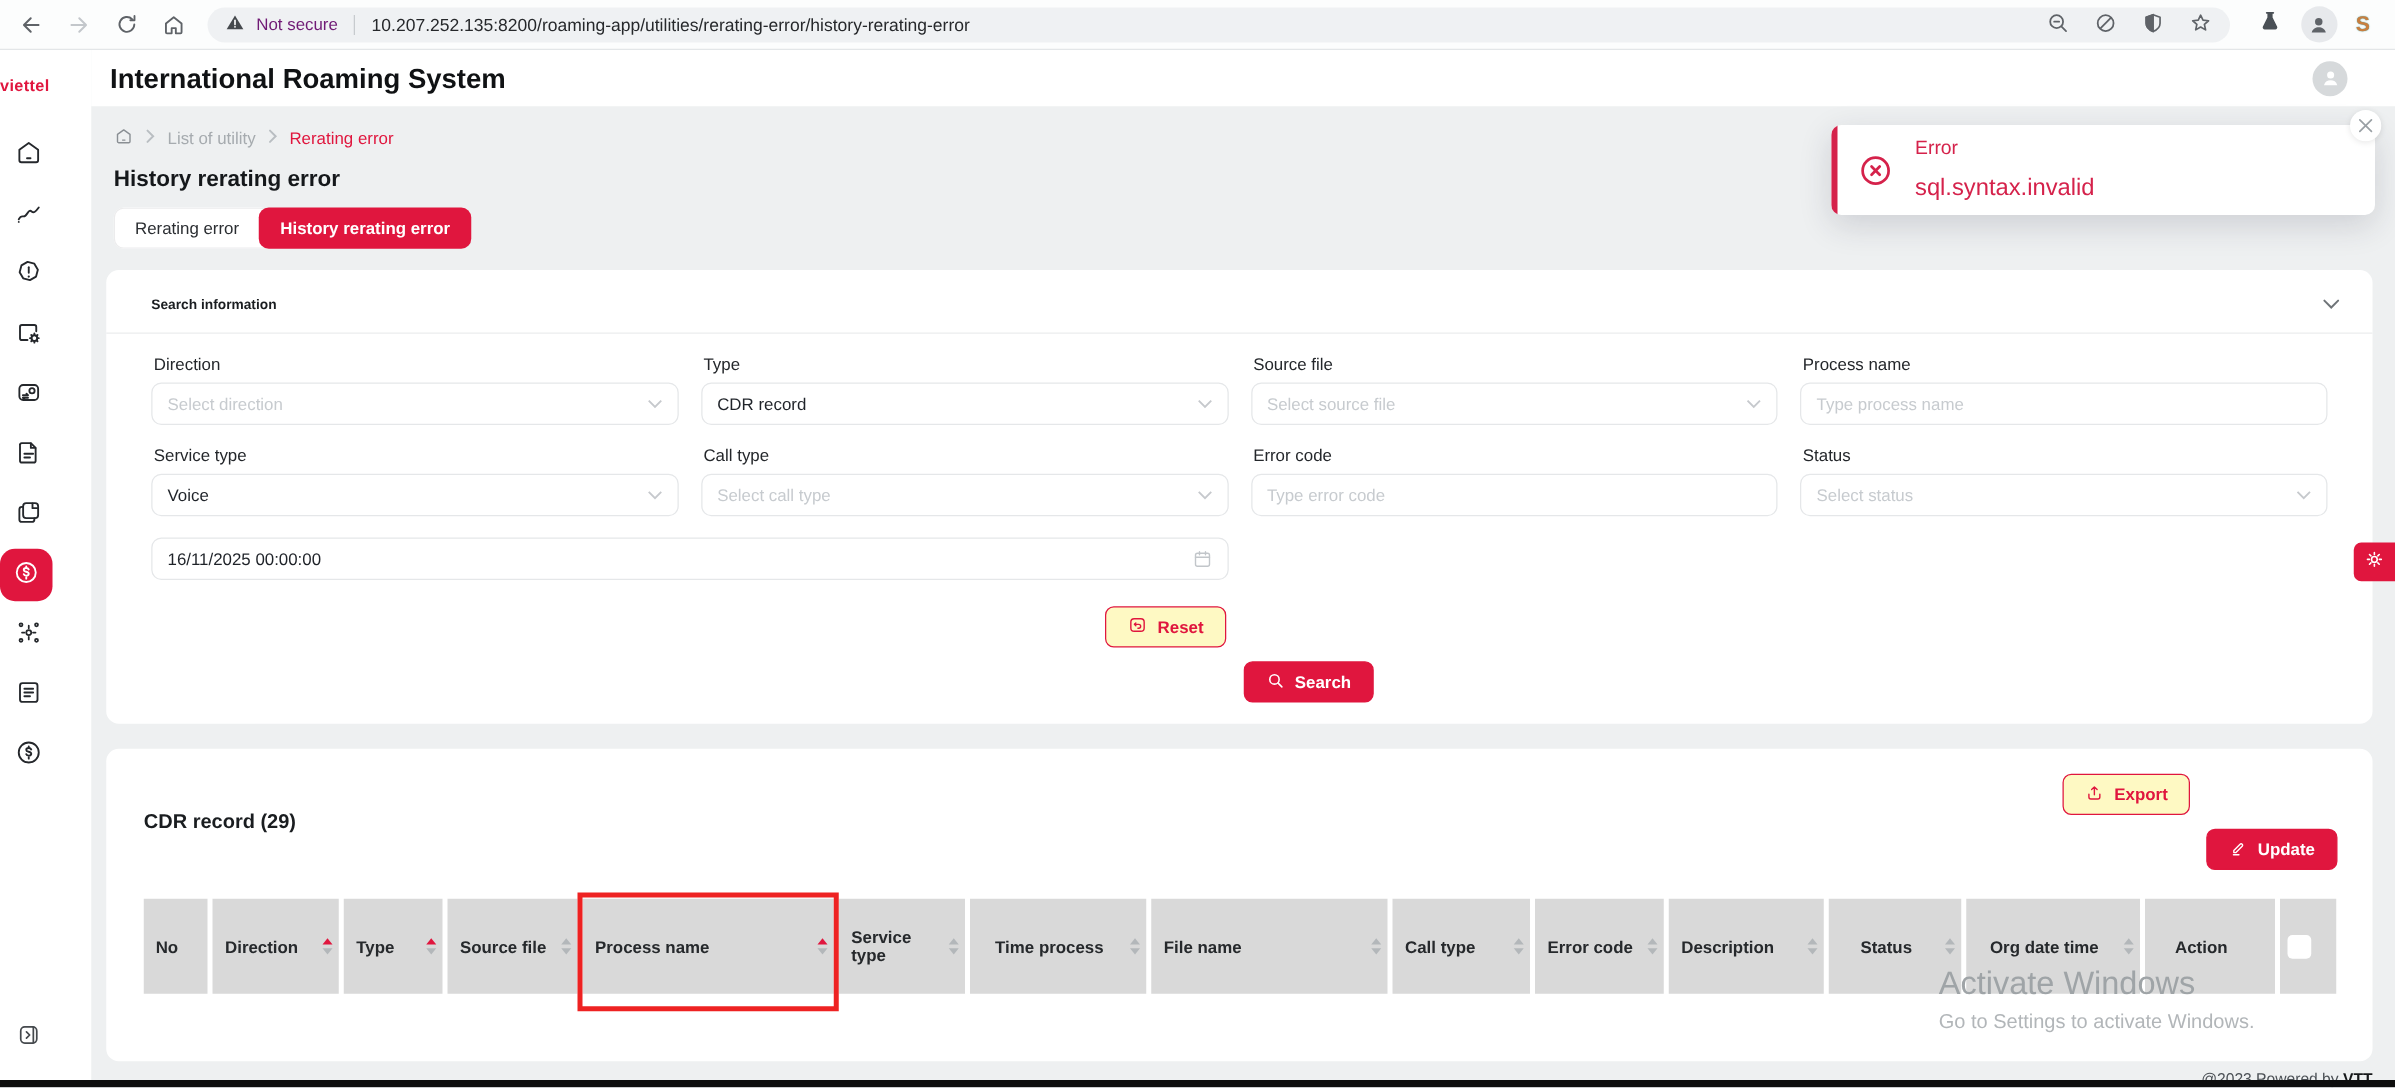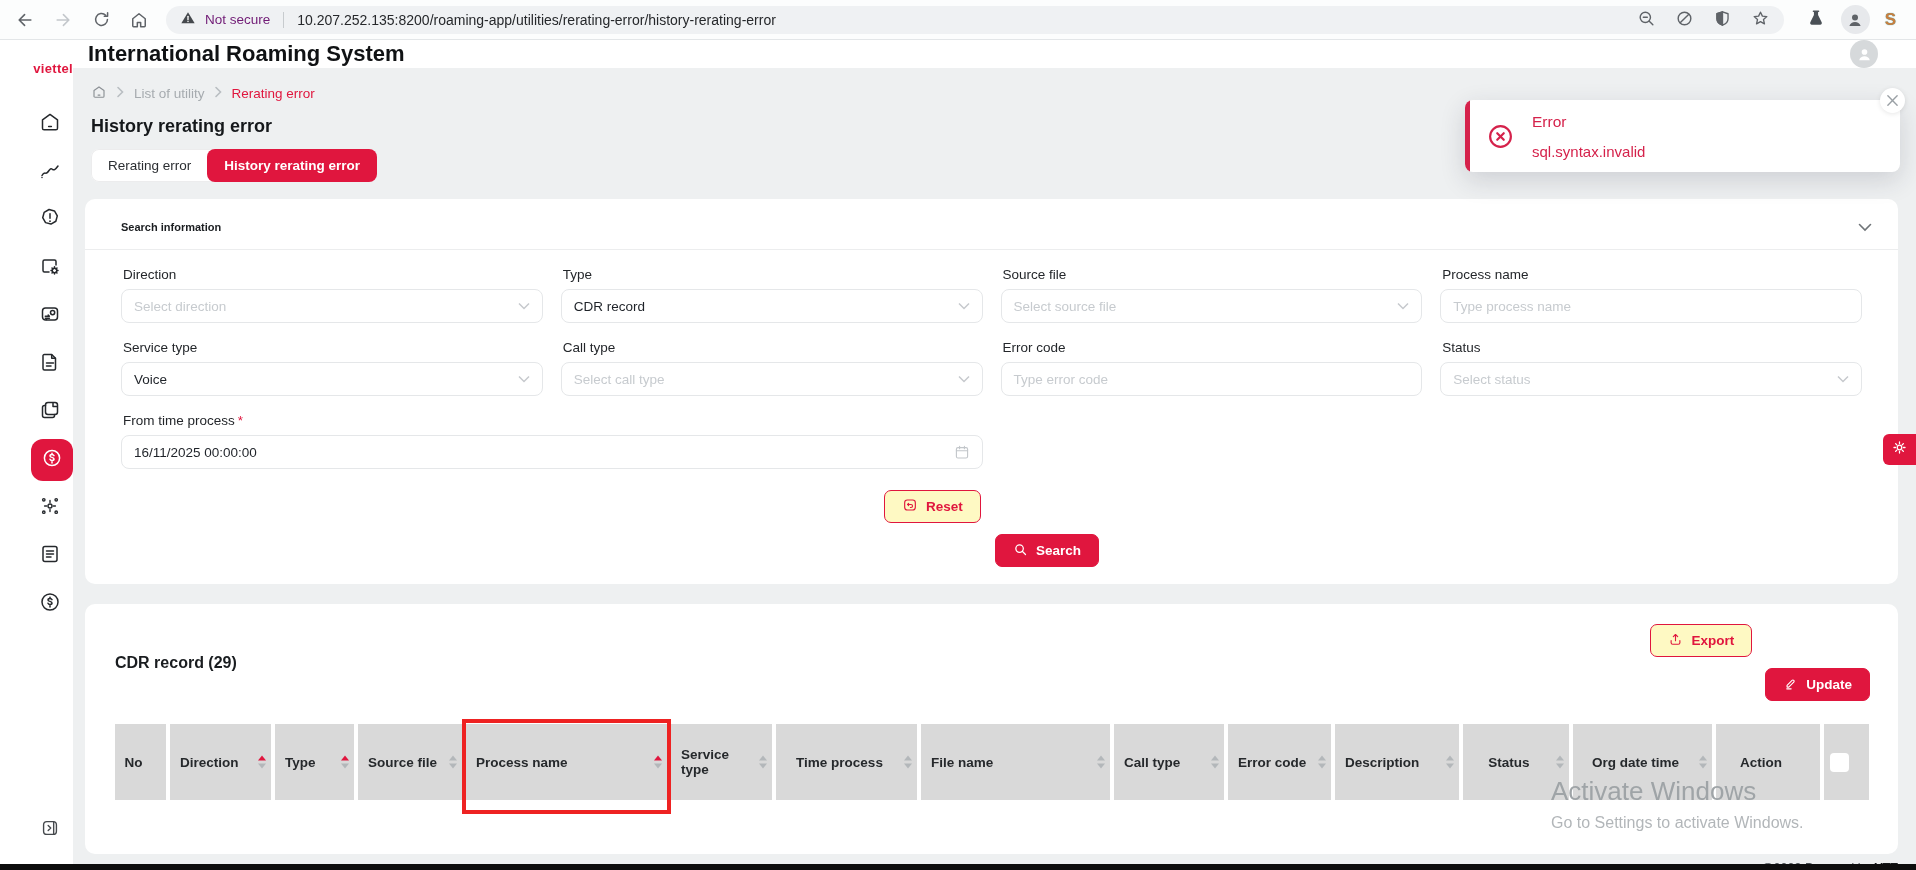--- a/index.html
+++ b/index.html
@@ -18,21 +18,21 @@
   .addr .sec { color:#701a75; font-size:13.5px; }
   .addr .sep { width:1px; height:16px; background:#c7cbce; margin:0 4px; }
   .addr .url { color:#26282b; font-size:14px; white-space:nowrap; overflow:hidden; }
   .addr-icons { margin-left:auto; display:flex; align-items:center; gap:19px; }
   .toolbar-right { display:flex; align-items:center; gap:15px; padding:0 6px; }
   .profile-chip { width:29px; height:29px; border-radius:50%; background:#e7e9ec;
     display:flex; align-items:center; justify-content:center; }
   .s-badge { font-weight:800; font-size:17px; color:#c97f3f; text-shadow:0 0 1px #2e8b8b; }
   
   .app { display:flex; height:830px; }
-  .sidebar { width:73px; background:#fff; display:flex; flex-direction:column; align-items:flex-end; }
+  .sidebar { width:73px; background:#fff; display:flex; flex-direction:column; align-items:flex-start; }
   .logo { margin:21px 0 24px; font-size:13px; font-weight:800; letter-spacing:.3px; color:var(--accent,#e0163e); }
   .side-item { width:46px; height:48px; display:flex; align-items:center; justify-content:center; cursor:pointer; }
   .side-item.active { width:42px; height:42px; background:var(--accent,#e0163e); border-radius:12px; margin:3px 0; }
   .side-collapse { margin-top:auto; margin-bottom:16px; }
   .main { flex:1; display:flex; flex-direction:column; min-width:0; }
   .app-header { height:50px; background:#fff; display:flex; align-items:center; padding:0 38px 0 15px; }
   .app-title { font-size:22px; font-weight:800; color:#101214; }
   .avatar { margin-left:auto; width:28px; height:28px; border-radius:50%; background:#d6d9db;
     display:flex; align-items:center; justify-content:center; }
   .content { flex:1; padding:16px 18px 0 12px; position:relative; }
@@ -91,21 +91,21 @@
   .footer { margin-top:7px; text-align:right; font-size:12.5px; color:#4c5156; }
   .footer b { color:#16181a; }
   
   .toast-wrap { position:absolute; top:100px; right:16px; z-index:10; }
   .toast { width:435px; height:72px; background:#fff; border-radius:8px;
     box-shadow:0 8px 26px rgba(40,40,60,.16); display:flex; align-items:center; position:relative; overflow:hidden; }
   .toast-bar { position:absolute; left:0; top:0; bottom:0; width:5px; background:var(--accent2,#d5224b);
     border-radius:8px 0 0 8px; }
   .toast-ic { margin:0 17px 0 21px; display:flex; }
   .toast-title { font-size:15.5px; color:var(--accent2,#d5224b); }
-  .toast-msg { font-size:15px; color:var(--accent2,#d5224b); margin-top:12px; }
+  .toast-msg { font-size:19px; color:var(--accent2,#d5224b); margin-top:12px; }
   .toast-close { position:absolute; top:-12px; right:-5px; width:25px; height:25px; background:#fff;
     border-radius:50%; display:flex; align-items:center; justify-content:center;
     box-shadow:0 1px 5px rgba(0,0,0,.10); cursor:pointer; }
   
   .float-gear { position:absolute; top:434px; right:0; width:33px; height:31px;
     background:var(--accent,#e0163e); border-radius:6px 0 0 6px; display:flex;
     align-items:center; justify-content:center; z-index:9; cursor:pointer; }
   .bottom-bar { position:absolute; left:0; right:0; bottom:0; height:6px; background:#0d0d0d; z-index:20; }
 </style>
 </head>
@@ -392,21 +392,20 @@
                 <span class="ph">Select status</span>
                 <span class="tail">
                     <svg width="12" height="8" viewBox="0 0 12 8" fill="none" stroke="#c6c9cd" stroke-width="1.5">
                       <path d="M1 1.5 6 6.5 11 1.5"></path>
                     </svg>
                   </span>
               </div>
             </div>
 
             <div class="field span2">
-              <label><span>From time process</span><span class="req">*</span></label>
               <div class="box">
                 <span class="val">16/11/2025 00:00:00</span>
                 <span class="tail">
                     <svg width="16" height="16" viewBox="0 0 20 20" fill="none" stroke="#c2c6ca" stroke-width="1.4" stroke-linecap="round">
                       <rect x="3" y="4.5" width="14" height="13" rx="2"></rect>
                       <path d="M3 8.5h14M7 3v3M13 3v3"></path>
                     </svg>
                   </span>
               </div>
             </div>

